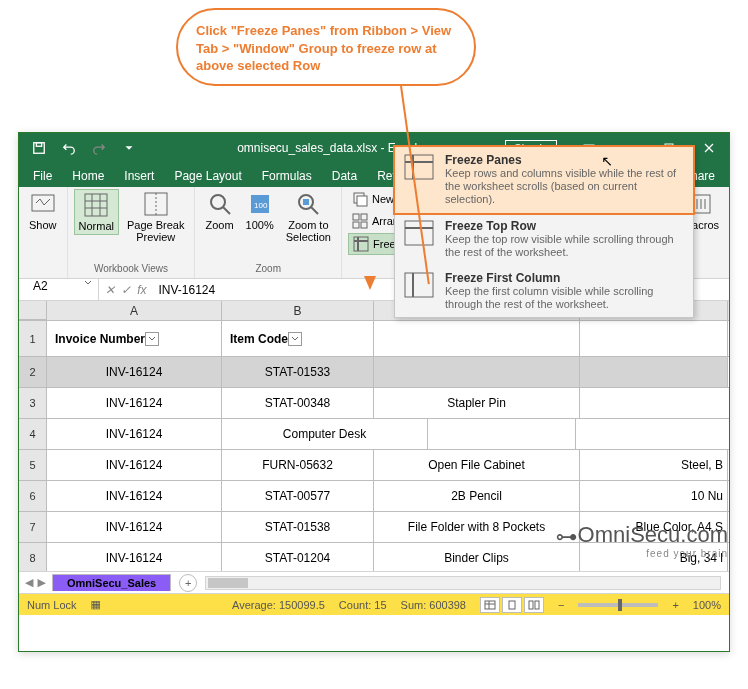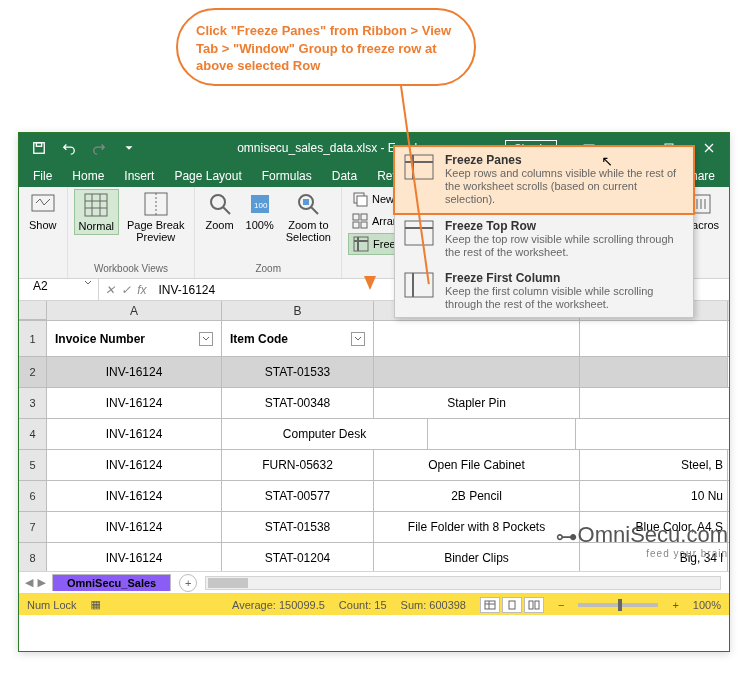--- a/index.html
+++ b/index.html
@@ -86,21 +86,21 @@
 .colhdr-row { height: 20px; background:#e6e6e6; display:flex; border-bottom:1px solid #bdbdbd; }
 .corner { width:28px; background:#e6e6e6; border-right:1px solid #bdbdbd; border-bottom:1px solid #bdbdbd; }
 .colhdr { border-right:1px solid #bdbdbd; text-align:center; font-size:12px; color:#333; line-height:20px; }
 .colA { width: 175px; } .colB { width: 152px; } .colC { width: 206px; } .colD { width: 148px; }
 .gridbody { }
 .row { display:flex; height: 31px; border-bottom:1px solid #bdbdbd; }
 .row.hdr-row { height: 36px; }
 .rowhdr { width:28px; background:#e6e6e6; border-right:1px solid #bdbdbd; text-align:center; font-size:11px; color:#333; display:flex;align-items:center;justify-content:center; }
 .rowhdr.sel { background:#d4d4d4; }
 .cell { border-right:1px solid #bdbdbd; font-size:12px; display:flex; align-items:center; justify-content:center; padding:0 4px; overflow:hidden; white-space:nowrap; }
-.cell.hdr { font-weight:bold; justify-content:space-between; padding:0 8px; }
+.cell.hdr { font-weight:bold; justify-content:flex-start; padding:0 8px; }
 .cell.sel { background:#d4d4d4;text-align:center; }
 .filter-btn { width:14px; height:14px; border:1px solid #999; background:#fff; display:flex;align-items:center;justify-content:center; cursor:pointer; }
 .filter-btn svg { width:8px;height:8px; }
 .row.selrow .cell { background: #d4d4d4; }
 .row.selrow .cell:first-of-type { outline: 2px solid #217346; outline-offset:-1px; background:#fff; }
 
 
 .sheettabs { height:22px; border-top:1px solid #d4d4d4; display:flex; align-items:center; font-size:11px; }
 .sheet-nav { display:flex; gap:4px; padding:0 6px; color:#888; }
 .sheet-nav span { cursor:pointer; }

